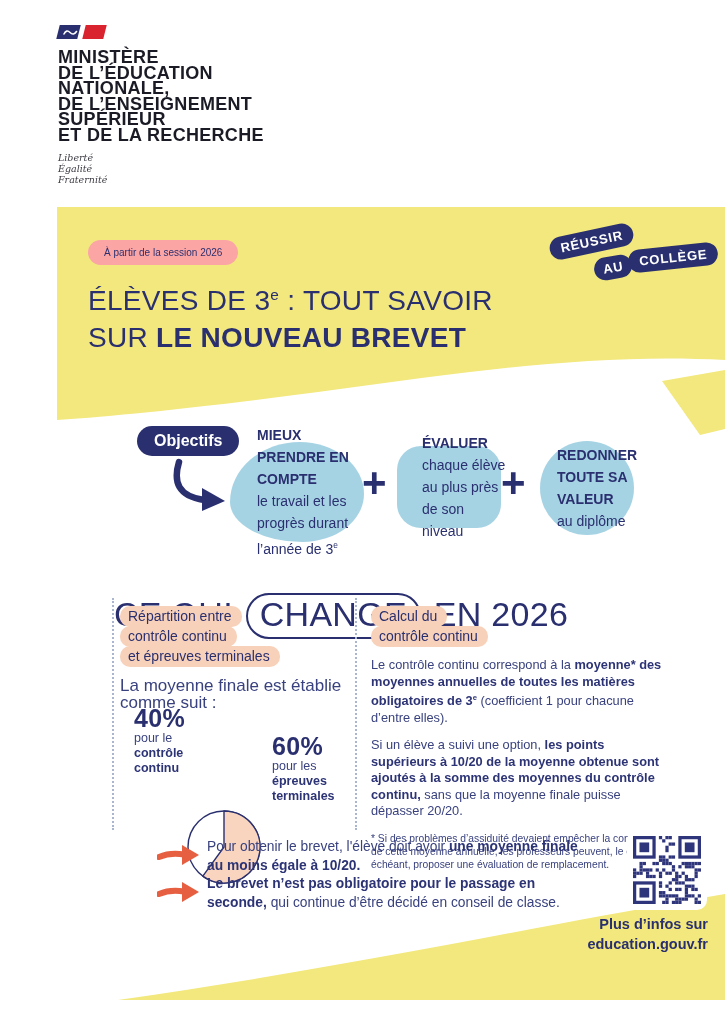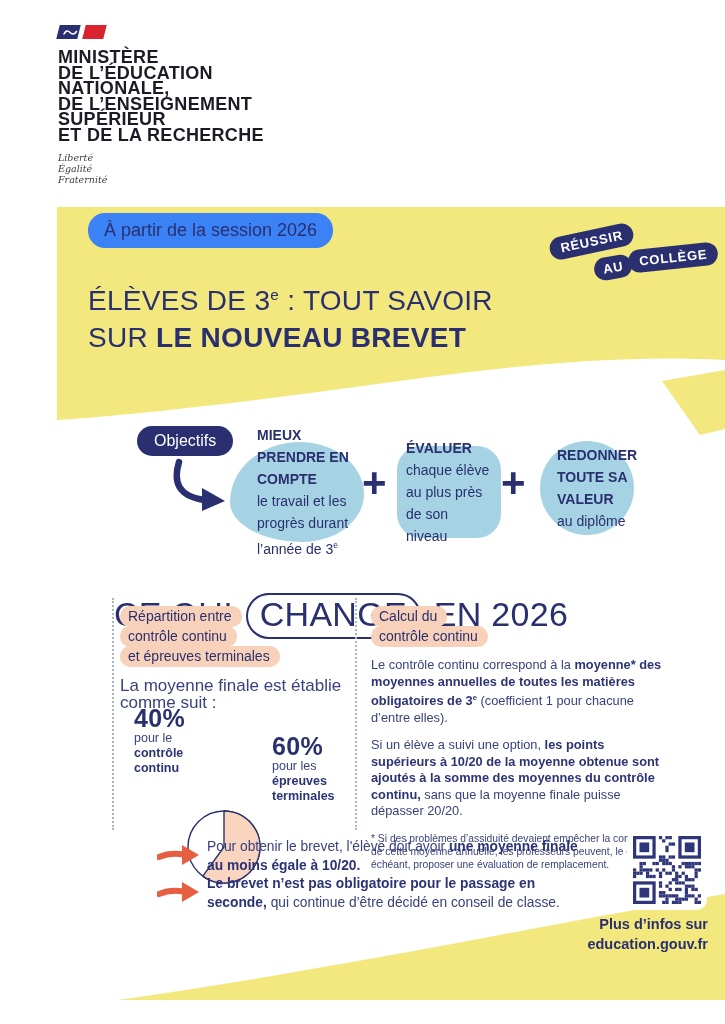--- a/index.html
+++ b/index.html
@@ -11,42 +11,42 @@
   .flag{position:relative;height:17px;margin-bottom:8px;}
   .flag-seg{display:inline-block;width:21px;height:14px;transform:skewX(-14deg);margin-right:5px;}
   .flag-b{background:#2a306f;}
   .flag-r{background:#d9232e;}
   .squiggle{position:absolute;left:5px;top:3px;}
   .min-line{font-size:18px;font-weight:700;line-height:15.5px;color:#1b1b26;letter-spacing:.3px;}
   .motto{margin-top:9px;font-family:"DejaVu Serif",serif;font-style:italic;font-size:9.5px;line-height:11px;color:#3c3c44;}
 
   
   .banner-svg{position:absolute;left:0;top:205px;}
-  .session-pill{position:absolute;left:88px;top:213px;background:#3b82f6;border-radius:17px;
-                padding:7px 16px;font-size:18px;font-weight:500;color:#2a306f;}
+  .session-pill{position:absolute;left:88px;top:240px;background:#fca5a5;border-radius:17px;
+                padding:7px 16px;font-size:10px;font-weight:500;color:#2a306f;}
   .badge{position:absolute;background:#2a306f;color:#fff;font-size:13px;font-weight:700;
          letter-spacing:.8px;padding:4px 11px;border-radius:14px;}
   .badge1{left:549px;top:230px;transform:rotate(-12deg);}
   .badge2{left:594px;top:256px;transform:rotate(-10deg);padding:4px 9px;}
   .badge3{left:628px;top:246px;transform:rotate(-6deg);}
   .main-title{position:absolute;left:88px;top:276px;font-size:28px;line-height:37px;
               color:#2a306f;font-weight:400;letter-spacing:.3px;}
   .main-title .bold{font-weight:700;}
   .main-title sup{font-size:55%;vertical-align:super;}
 
   
   .obj-pill{position:absolute;left:137px;top:426px;background:#2a306f;color:#fff;
-            font-size:16px;font-weight:400;padding:6px 17px;border-radius:18px;}
+            font-size:16px;font-weight:700;padding:6px 17px;border-radius:18px;}
   .obj-arrow{position:absolute;left:170px;top:458px;}
   .bubble{position:absolute;background:#a6d3e4;display:flex;flex-direction:column;justify-content:center;}
   .bubble .b{font-weight:700;}
   .bubble .t, .bubble .b{font-size:14px;line-height:22px;color:#2a306f;}
   .bubble1{left:230px;top:442px;width:134px;height:100px;border-radius:52% 48% 46% 54%/60% 52% 48% 40%;padding-left:27px;box-sizing:border-box;}
   .bubble1 .b,.bubble1 .t{width:100px;}
-  .bubble2{left:397px;top:446px;width:104px;height:92px;border-radius:24px;padding-left:9px;box-sizing:border-box;}
+  .bubble2{left:397px;top:446px;width:104px;height:82px;border-radius:24px;padding-left:25px;box-sizing:border-box;}
   .bubble2 .b,.bubble2 .t{width:84px;}
   .bubble3{left:540px;top:441px;width:94px;height:94px;border-radius:50%;padding-left:17px;box-sizing:border-box;}
   .bubble3::after{content:"";position:absolute;right:-24px;top:16px;width:62px;height:62px;border-radius:50%;background:#a6d3e4;z-index:-1;}
   .bubble3 .b,.bubble3 .t{width:78px;position:relative;z-index:1;}
   .plus{position:absolute;font-size:42px;font-weight:700;color:#2a306f;line-height:42px;}
   .plus1{left:362px;top:462px;}
   .plus2{left:501px;top:462px;}
 
   
   .change-h{position:absolute;left:114px;top:552px;font-size:34px;font-weight:400;color:#2a306f;letter-spacing:.3px;margin-top:41px;}

